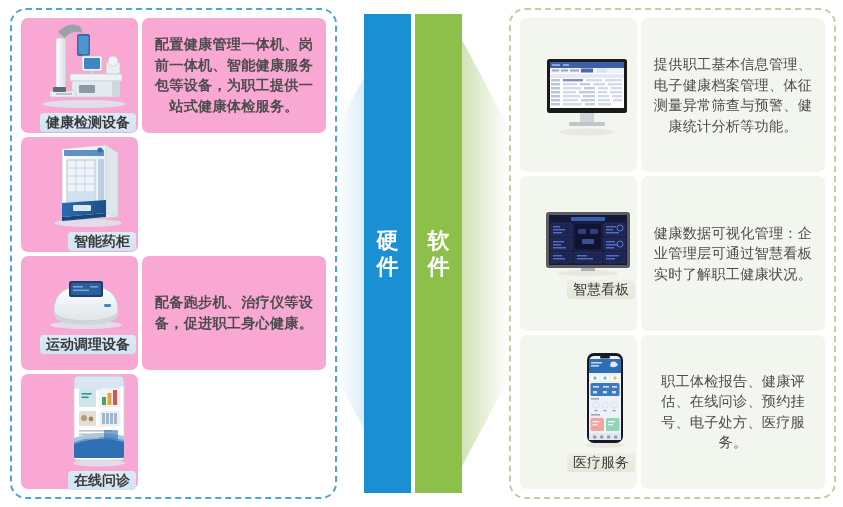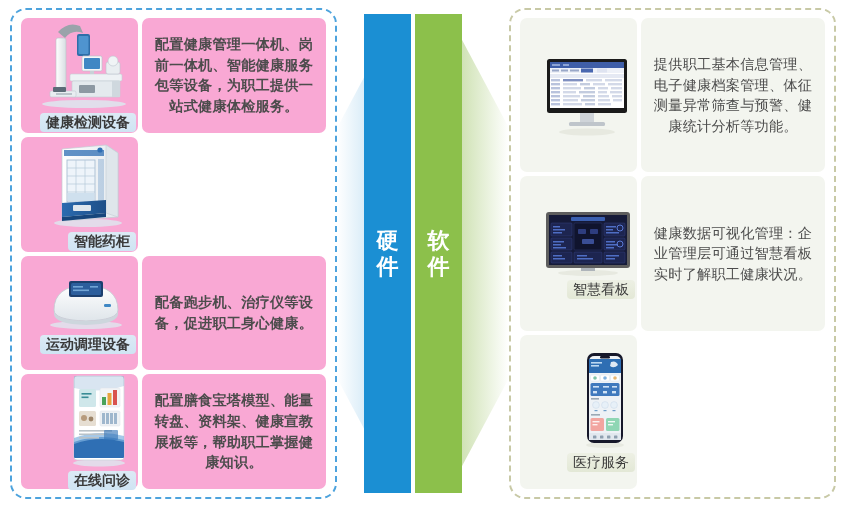--- a/index.html
+++ b/index.html
@@ -265,23 +265,20 @@
             <g fill="#b9c2c8">
                 <rect x="17" y="58" width="33" height="1.6"></rect>
                 <rect x="17" y="61.5" width="28" height="1.6"></rect>
                 <rect x="17" y="65" width="20" height="1.6"></rect>
               </g>
             <rect x="42" y="58" width="14" height="10" rx="1" fill="#2f6fb4" opacity="0.6"></rect>
           </svg>
         </div>
         <div class="media-label">在线问诊</div>
       </div>
-      <div class="cell-text">
-        <div class="desc">配置膳食宝塔模型、能量转盘、资料架、健康宣教展板等，帮助职工掌握健康知识。</div>
-      </div>
     </div>
 
   </div>
 
   <div id="band">
 
     <div class="wing" id="wing-blue">
       <svg width="48" height="430" viewBox="0 0 48 430">
         <defs>
           <linearGradient id="wgb" x1="0" y1="0" x2="1" y2="0">
@@ -525,16 +522,19 @@
             <g fill="#8fa0b0">
               <rect x="18" y="85.5" width="3.4" height="3" rx="0.6"></rect>
               <rect x="25" y="85.5" width="3.4" height="3" rx="0.6"></rect>
               <rect x="32" y="85.5" width="3.4" height="3" rx="0.6"></rect>
               <rect x="39" y="85.5" width="3.4" height="3" rx="0.6"></rect>
             </g>
           </svg>
         </div>
         <div class="media-label">医疗服务</div>
       </div>
+      <div class="cell-text">
+        <div class="desc">职工体检报告、健康评估、在线问诊、预约挂号、电子处方、医疗服务。</div>
+      </div>
     </div>
 
   </div>
 </div>
 
 </body></html>

